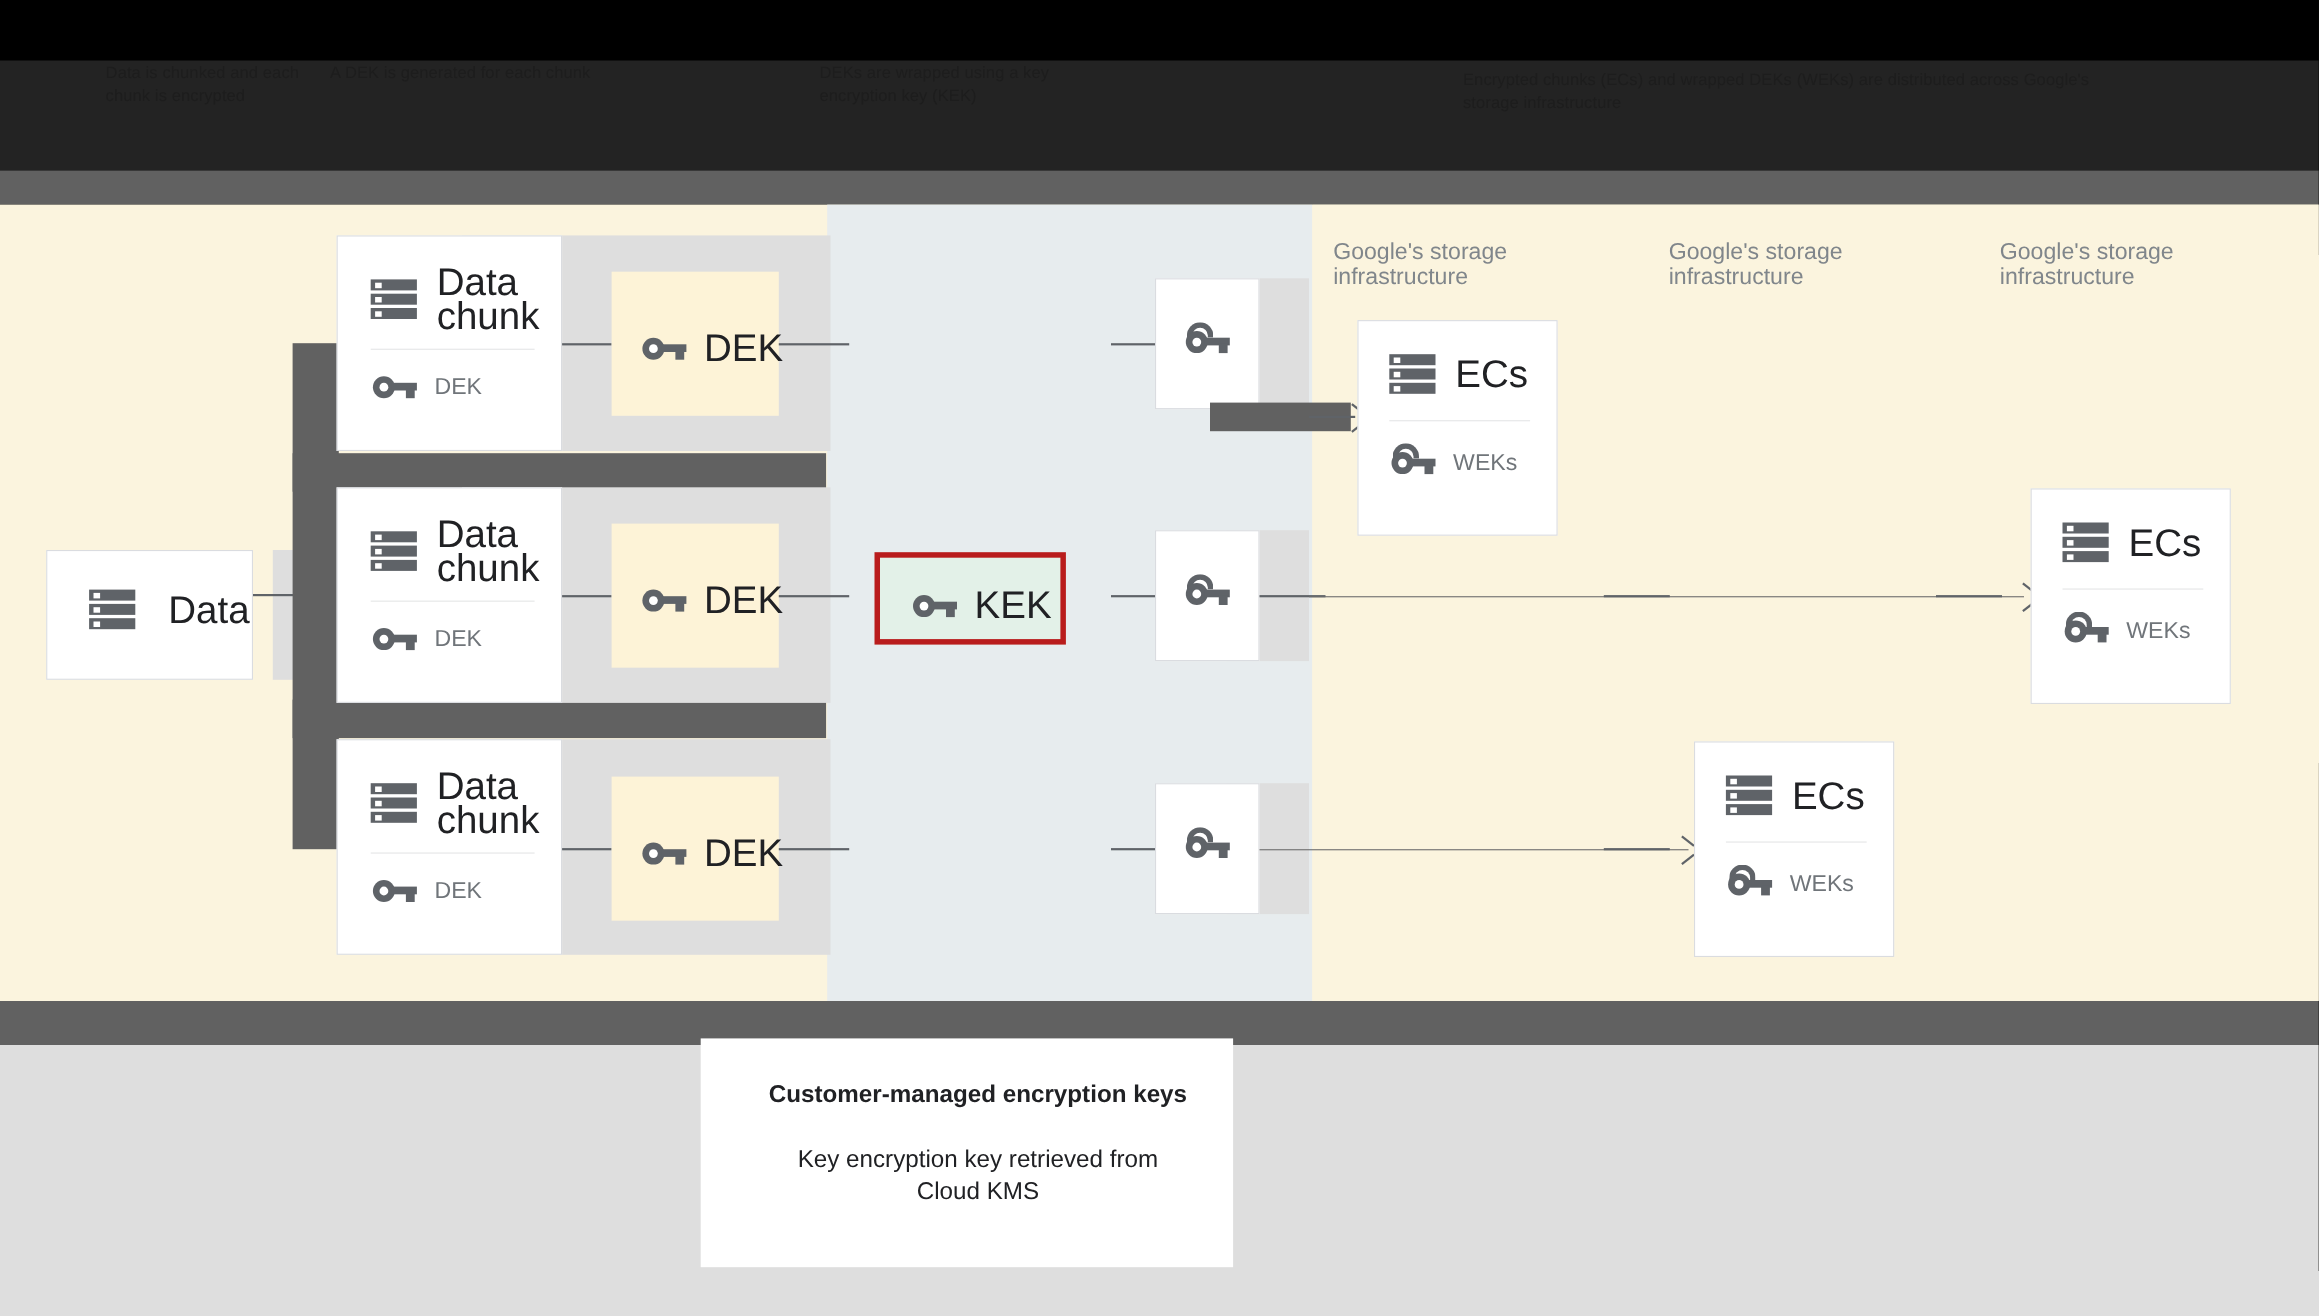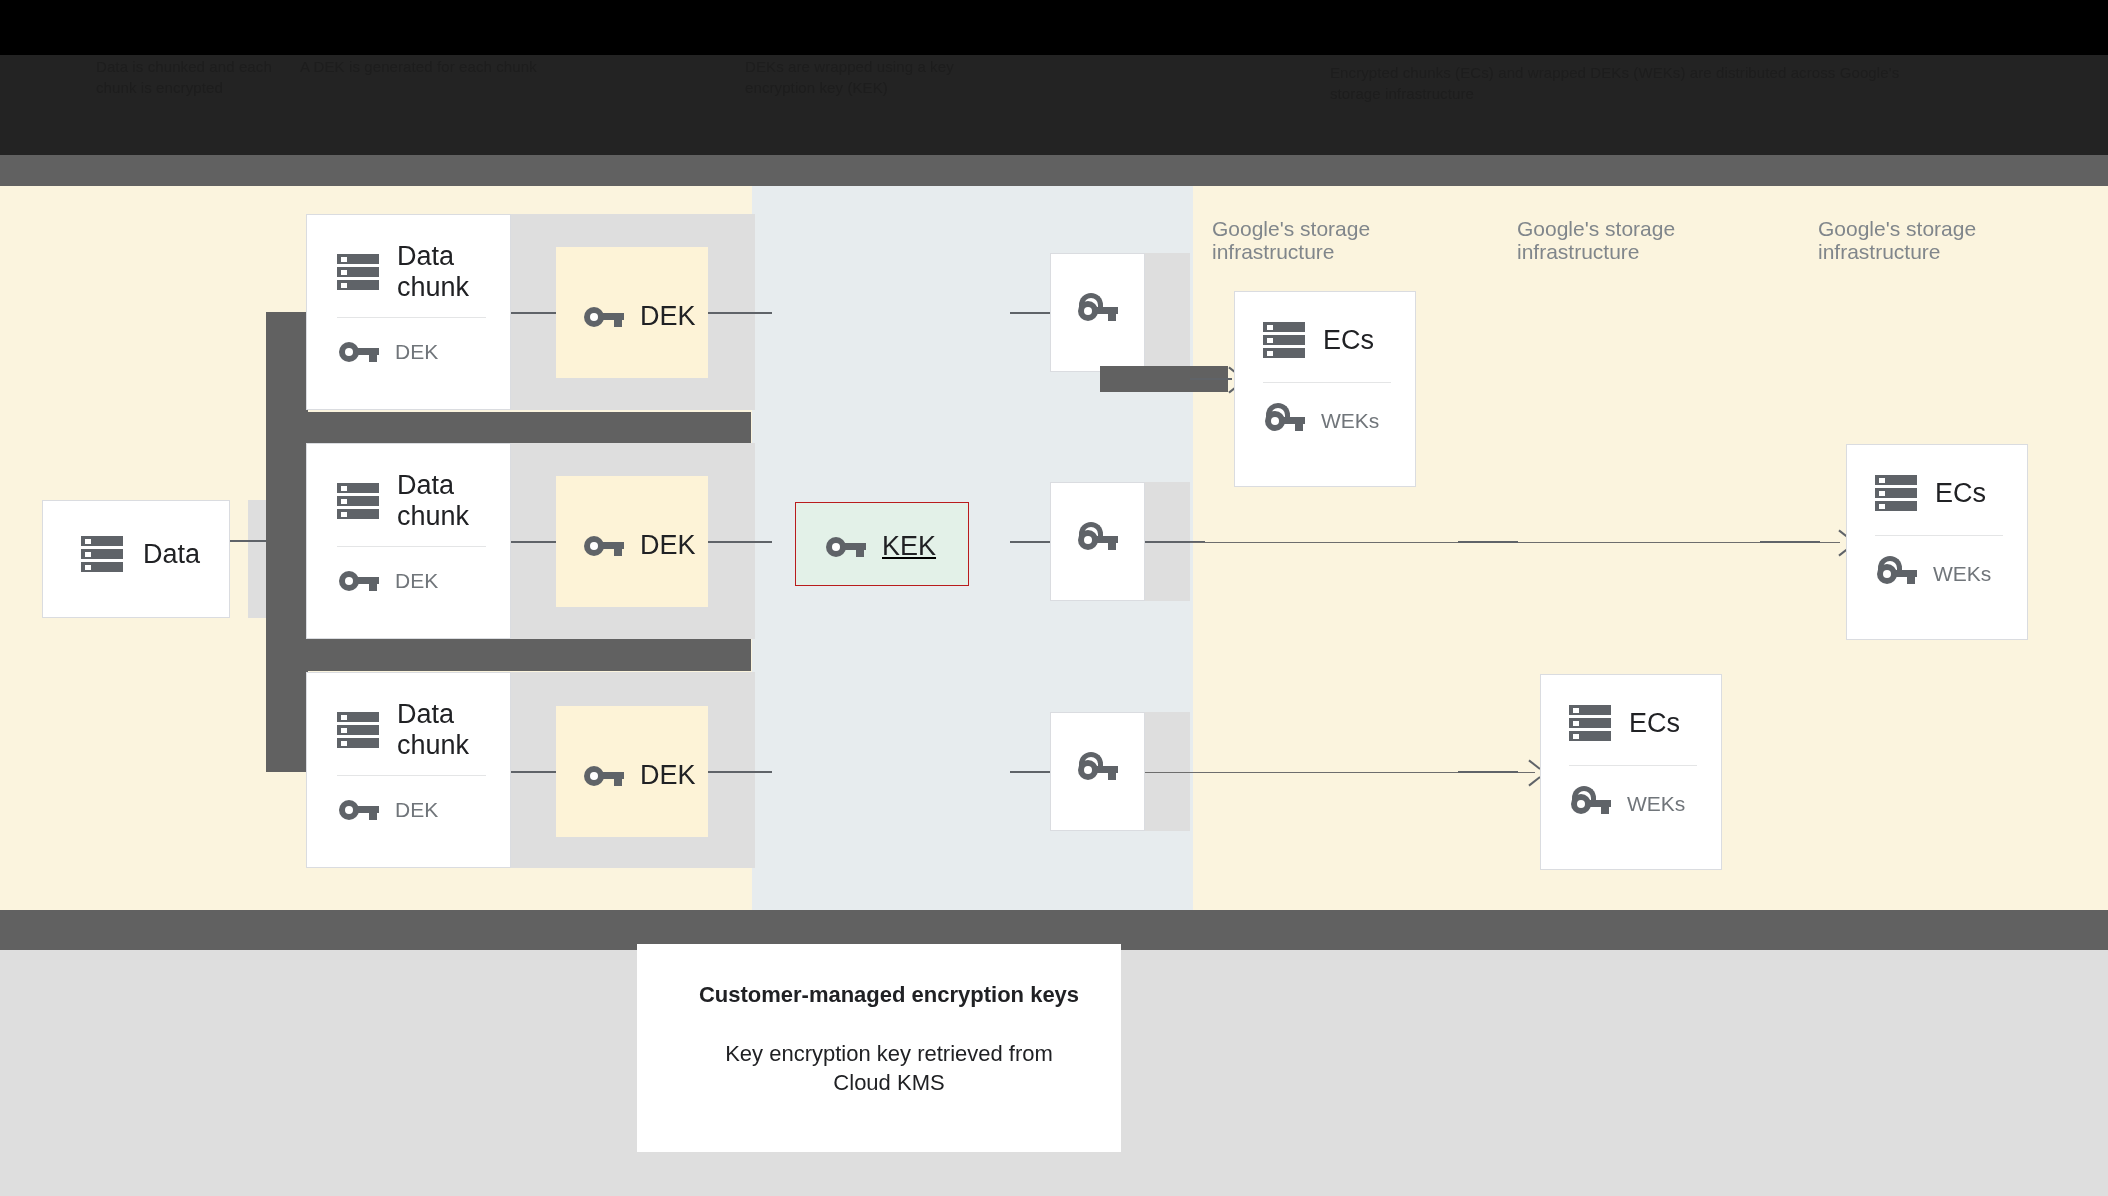--- a/index.html
+++ b/index.html
@@ -62,26 +62,26 @@
   .keyico b::after { content: ""; position: absolute; left: 6px; top: 6px;
               width: 8px; height: 8px; border-radius: 50%; background: #fff; }
   .keyico s { position: absolute; left: 17px; top: 7px; width: 23px; height: 7px;
               background: #5f6368; text-decoration: none; }
   .keyico u { position: absolute; left: 30px; top: 12px; width: 8px; height: 9px;
               background: #5f6368; text-decoration: none; }
   .keyico.wrapped em { position: absolute; left: 1px; top: -7px; width: 24px;
               height: 14px; border: 5px solid #5f6368; border-bottom: none;
               border-radius: 14px 14px 0 0; }
 
-  .lbl-dark { font-size: 27px; color: #202124; line-height: 31px; }
+  .lbl-dark { font-size: 35px; color: #202124; line-height: 31px; }
   .lbl-grey { font-size: 21px; color: #70757a; }
   .divider { height: 1px; background: #e4e5e6; }
 
   .dek-box { position: absolute; background: #fdf3d7; }
-  .kek-box { position: absolute; background: #e3f1e8; border: 1px solid #b91c1c; text-decoration: underline; }
+  .kek-box { position: absolute; background: #e3f1e8; border: 5px solid #b91c1c; }
 
   .conn { position: absolute; height: 2px; background: #5f6368; }
   .conn-thin { position: absolute; height: 1px; background: #6d6d6d; }
   .thickbar { position: absolute; background: #616161; }
 
   .arrow { position: absolute; width: 0; height: 0; }
   .arrow::before, .arrow::after { content: ""; position: absolute;
      width: 14px; height: 2px; background: #5f6368; left: -12px; }
   .arrow::before { top: -4px; transform: rotate(38deg); transform-origin: right center; }
   .arrow::after  { top:  4px; transform: rotate(-38deg); transform-origin: right center; }
@@ -111,21 +111,21 @@
   <div class="band band-rule2"></div>
   <div class="band band-footer"></div>
 
   <div class="legend-col" id="lg1">Data is chunked and each chunk is encrypted</div>
   <div class="legend-col" id="lg2">A DEK is generated for each chunk</div>
   <div class="legend-col" id="lg3">DEKs are wrapped using a key encryption key (KEK)</div>
   <div class="legend-col" id="lg4">Encrypted chunks (ECs) and wrapped DEKs (WEKs) are distributed across Google's storage infrastructure</div>
 
   <div class="shadowplate" style="left:248px;top:500px;width:70px;height:118px;"></div>
   <div class="card" style="left:42px;top:500px;width:188px;height:118px;">
-    <div class="row-icon" style="margin:33px 0 0 38px;">
+    <div class="row-icon" style="margin:33px 0 0 38px;gap:10px;">
       <span class="srv">
           <i></i>
           <i></i>
           <i></i>
         </span>
       <span class="lbl-dark" style="margin-left:20px;">Data</span>
     </div>
   </div>
   <div class="conn" style="left:230px;top:540px;width:80px;"></div>
 

